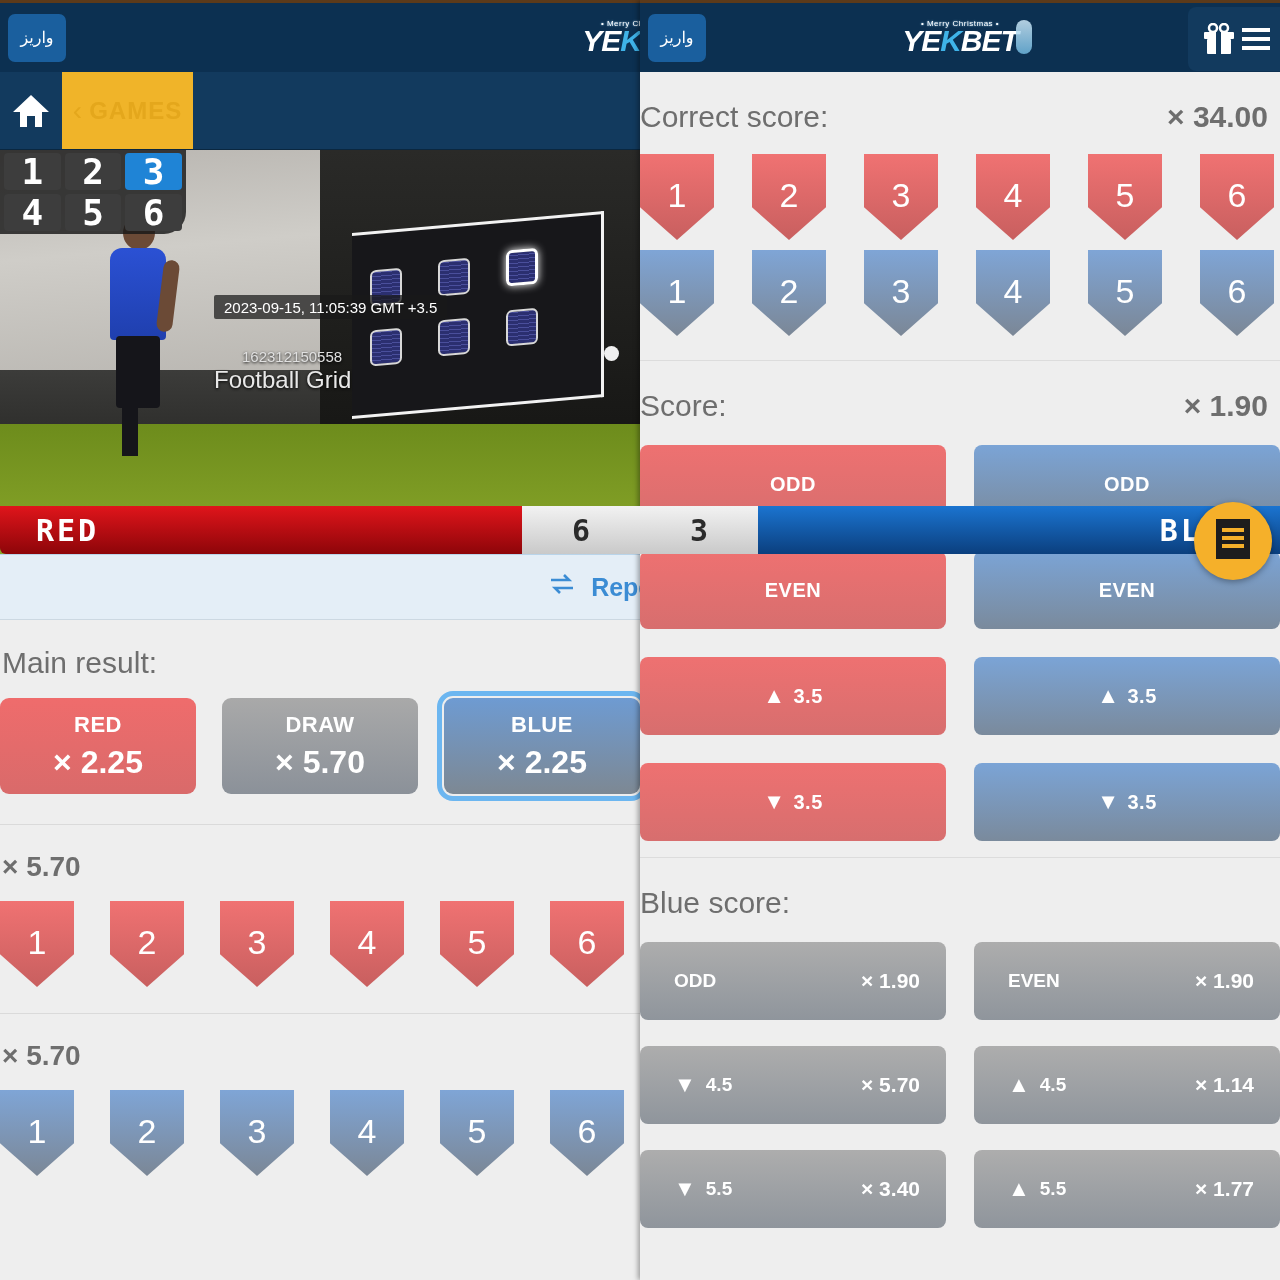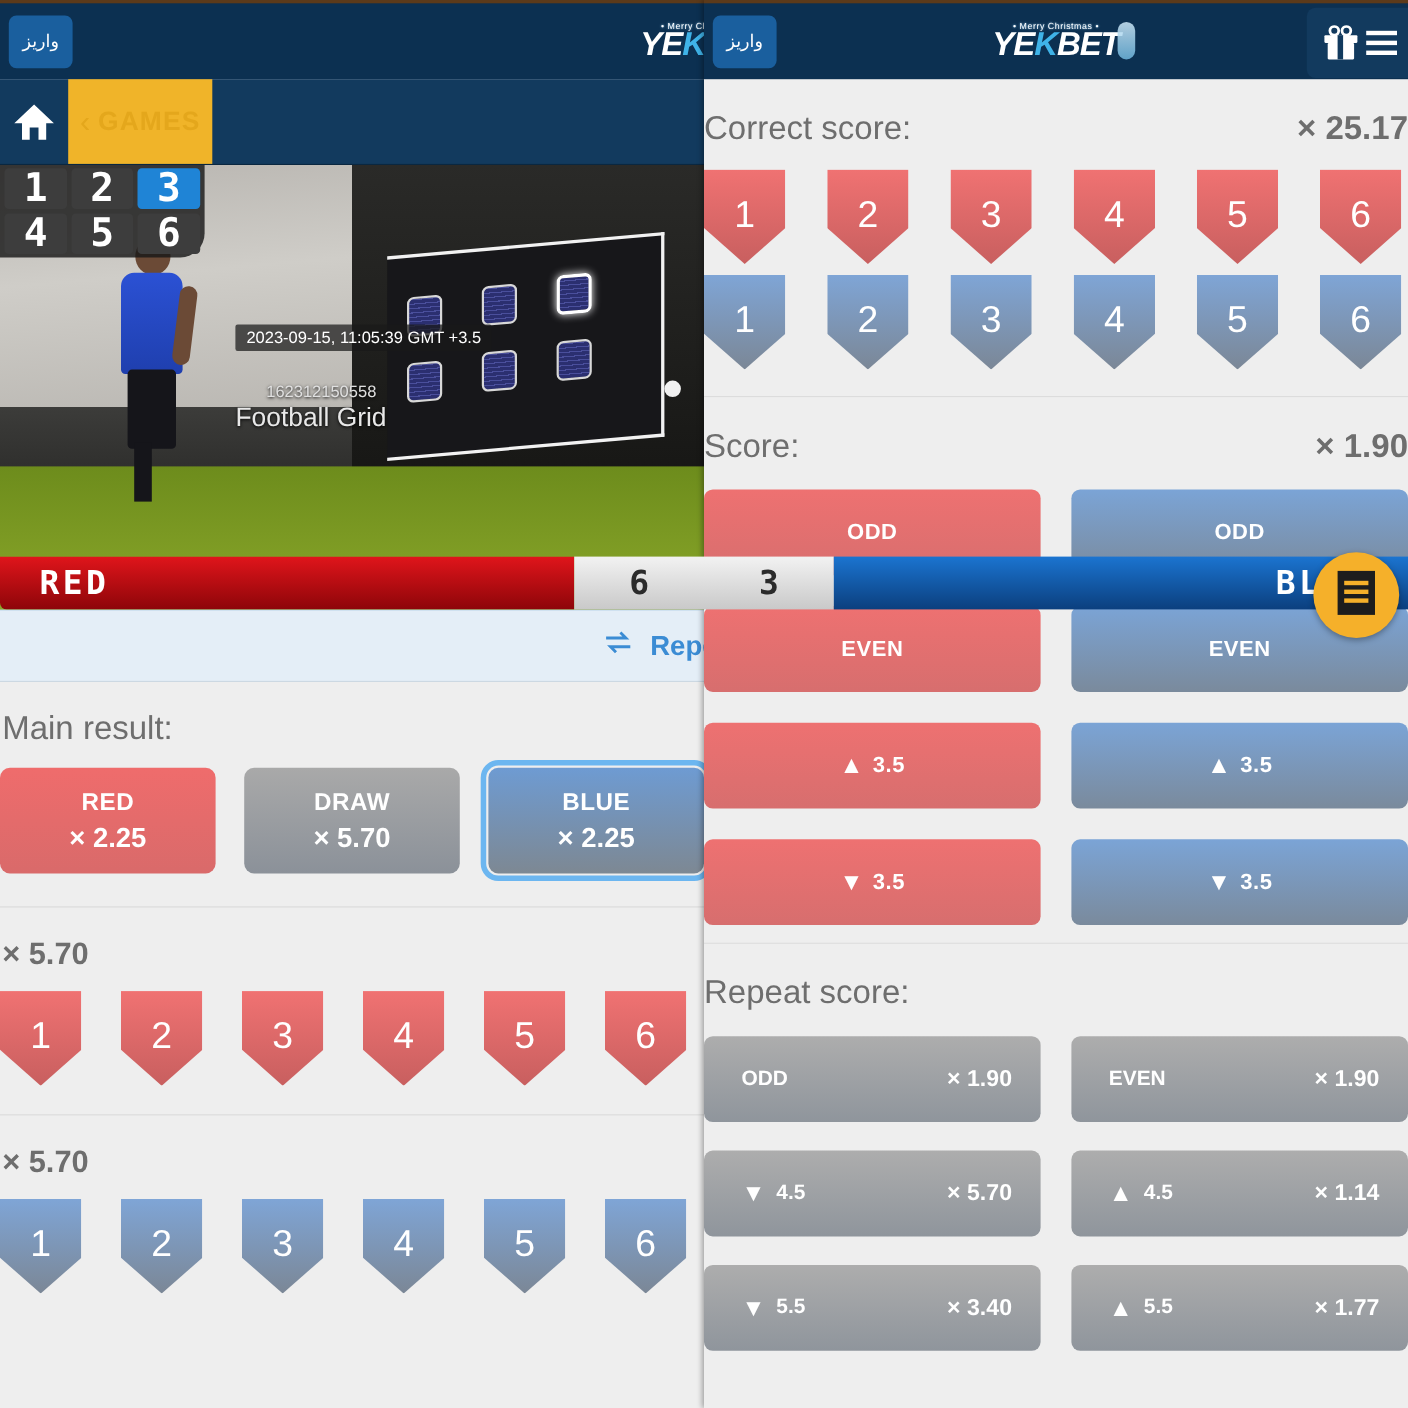--- a/index.html
+++ b/index.html
@@ -215,21 +215,21 @@
   .sec-odds { font-size:28px; color:#6e6e6e; font-weight:bold; }
   .hr { height:1px; background:#dadada; margin:0 0 0 0; }
 
   .main-row { display:flex; gap:26px; padding:0 0 30px 0; }
   .mbtn {
     width:196px; height:96px; border-radius:9px; color:#fff;
     display:flex; flex-direction:column; align-items:center; justify-content:center;
     gap:6px; font-weight:bold;
   }
   .mbtn .t { font-size:22px; letter-spacing:.5px; }
-  .mbtn .o { font-size:25px; }
+  .mbtn .o { font-size:32px; }
   .mbtn.red  { background:linear-gradient(#ef6c6c,#d96a6a); }
   .mbtn.gray { background:linear-gradient(#a9a9a9,#8b9199); }
   .mbtn.blue { background:linear-gradient(#6e9bd2,#7d8893); }
   .mbtn.sel  { outline:5px solid #6cb6f0; outline-offset:2px; border-radius:9px; }
 
   .shield-row { display:flex; gap:36px; padding:0 0 26px 0; }
   .shield {
     width:74px; height:86px; color:#fff; font-size:34px;
     display:flex; align-items:flex-start; justify-content:center;
     padding-top:22px;
@@ -241,21 +241,21 @@
 
   
   #right-panel {
     position:absolute; left:640px; top:0; width:700px; height:1280px;
     background:#eeeeee; overflow:hidden;
     box-shadow:-2px 0 5px rgba(0,0,0,.35);
   }
   .rp-sections { padding:0 0 0 0; }
   .r-sec-head {
     display:flex; align-items:baseline; justify-content:space-between;
-    padding:28px 0 18px 0; width:640px;
+    padding:28px 12px 18px 0; width:640px;
   }
   .r-sec-title { font-size:30px; color:#6e6e6e; }
   .r-sec-odds { font-size:30px; color:#6e6e6e; font-weight:bold; }
   .r-shield-row { display:flex; gap:38px; padding:2px 0 8px 0; }
   .r-hr { height:1px; background:#dcdcdc; width:640px; margin:16px 0 0 0; }
 
   .oe-grid { display:flex; flex-wrap:wrap; gap:28px 28px; padding:4px 0 0 0; }
   .oe-btn {
     width:306px; height:78px; border-radius:8px; color:#fff;
     display:flex; align-items:center; justify-content:center;
@@ -536,21 +536,21 @@
             <i></i>
         </span>
       </div>
     </div>
 
     <div class="rp-sections">
 
       <div>
         <div class="r-sec-head">
           <span class="r-sec-title">Correct score:</span>
-          <span class="r-sec-odds">× 25.17</span>
+          <span class="r-sec-odds">× 34.00</span>
         </div>
         <div class="r-shield-row">
           <div class="shield red">1</div>
           <div class="shield red">2</div>
           <div class="shield red">3</div>
           <div class="shield red">4</div>
           <div class="shield red">5</div>
           <div class="shield red">6</div>
         </div>
         <div class="r-shield-row">
@@ -597,21 +597,21 @@
           <div class="oe-btn blue">
             <span class="tri">▼</span>
             <span>3.5</span>
           </div>
         </div>
         <div class="r-hr"></div>
       </div>
 
       <div>
         <div class="r-sec-head">
-          <span class="r-sec-title">Repeat score:</span>
+          <span class="r-sec-title">Blue score:</span>
         </div>
         <div class="tot-grid">
           <div class="tot-btn">
             <span class="lbl">
               <span>ODD</span>
             </span>
             <span class="od">× 1.90</span>
           </div>
           <div class="tot-btn">
             <span class="lbl">

